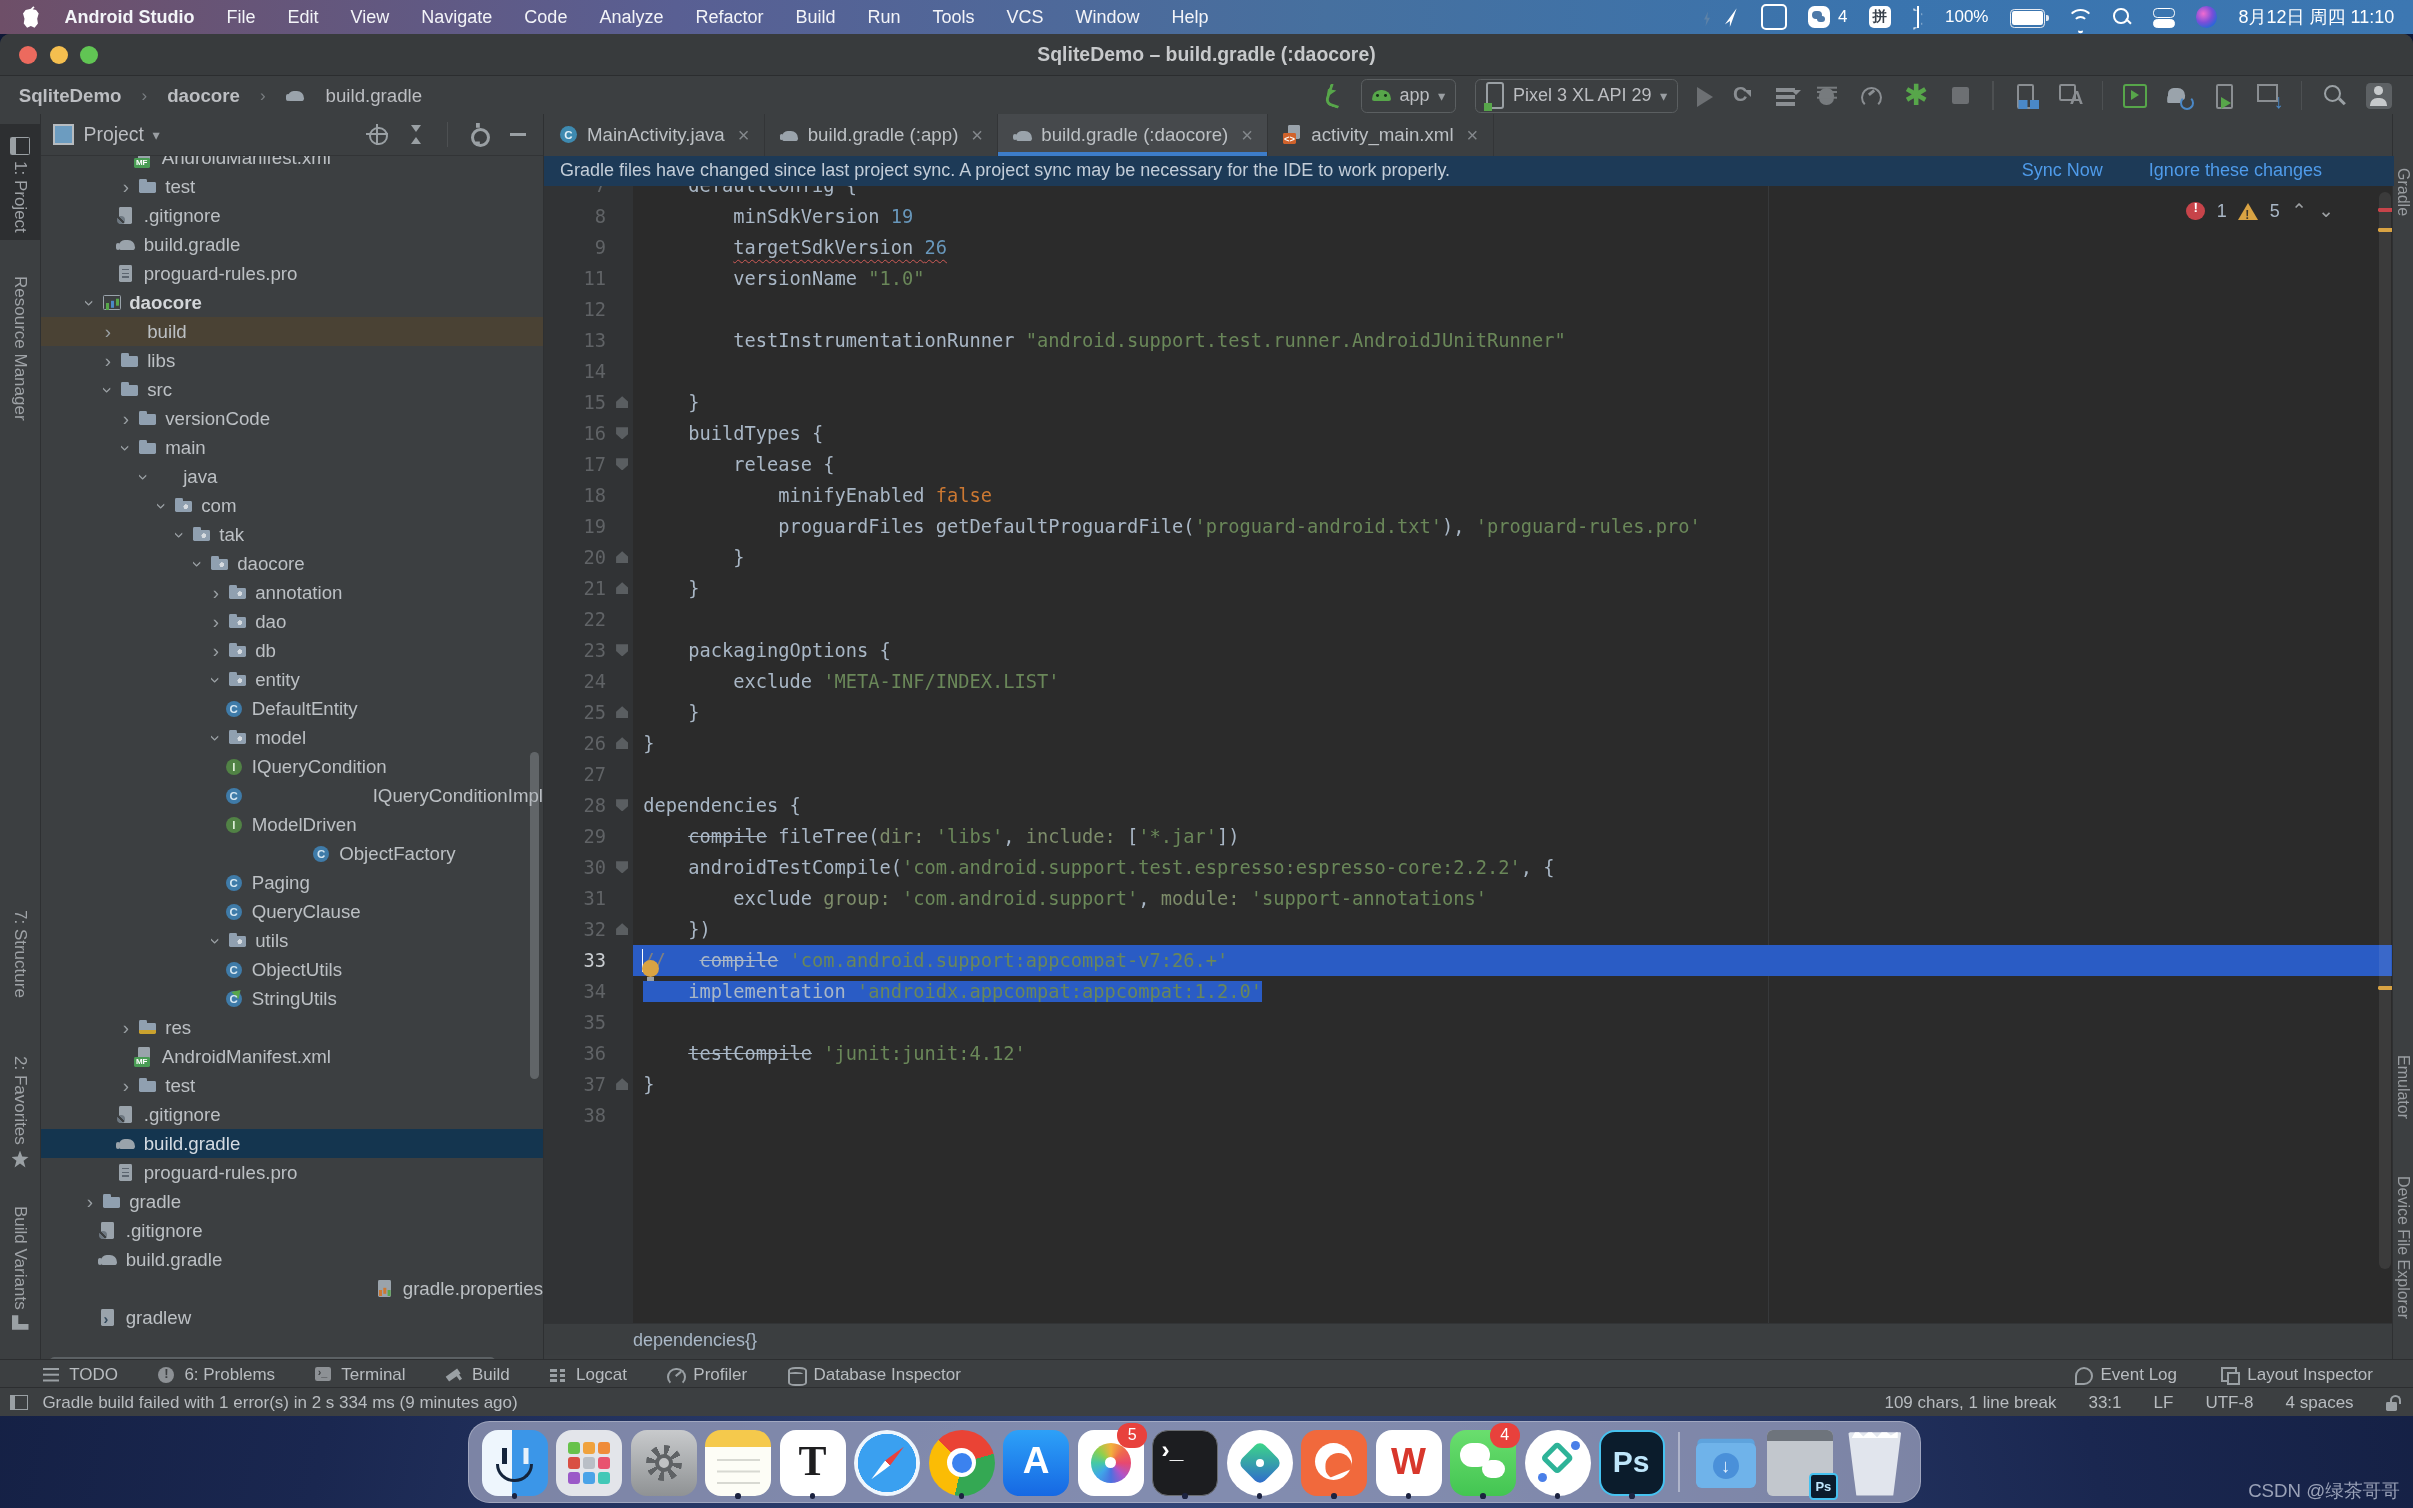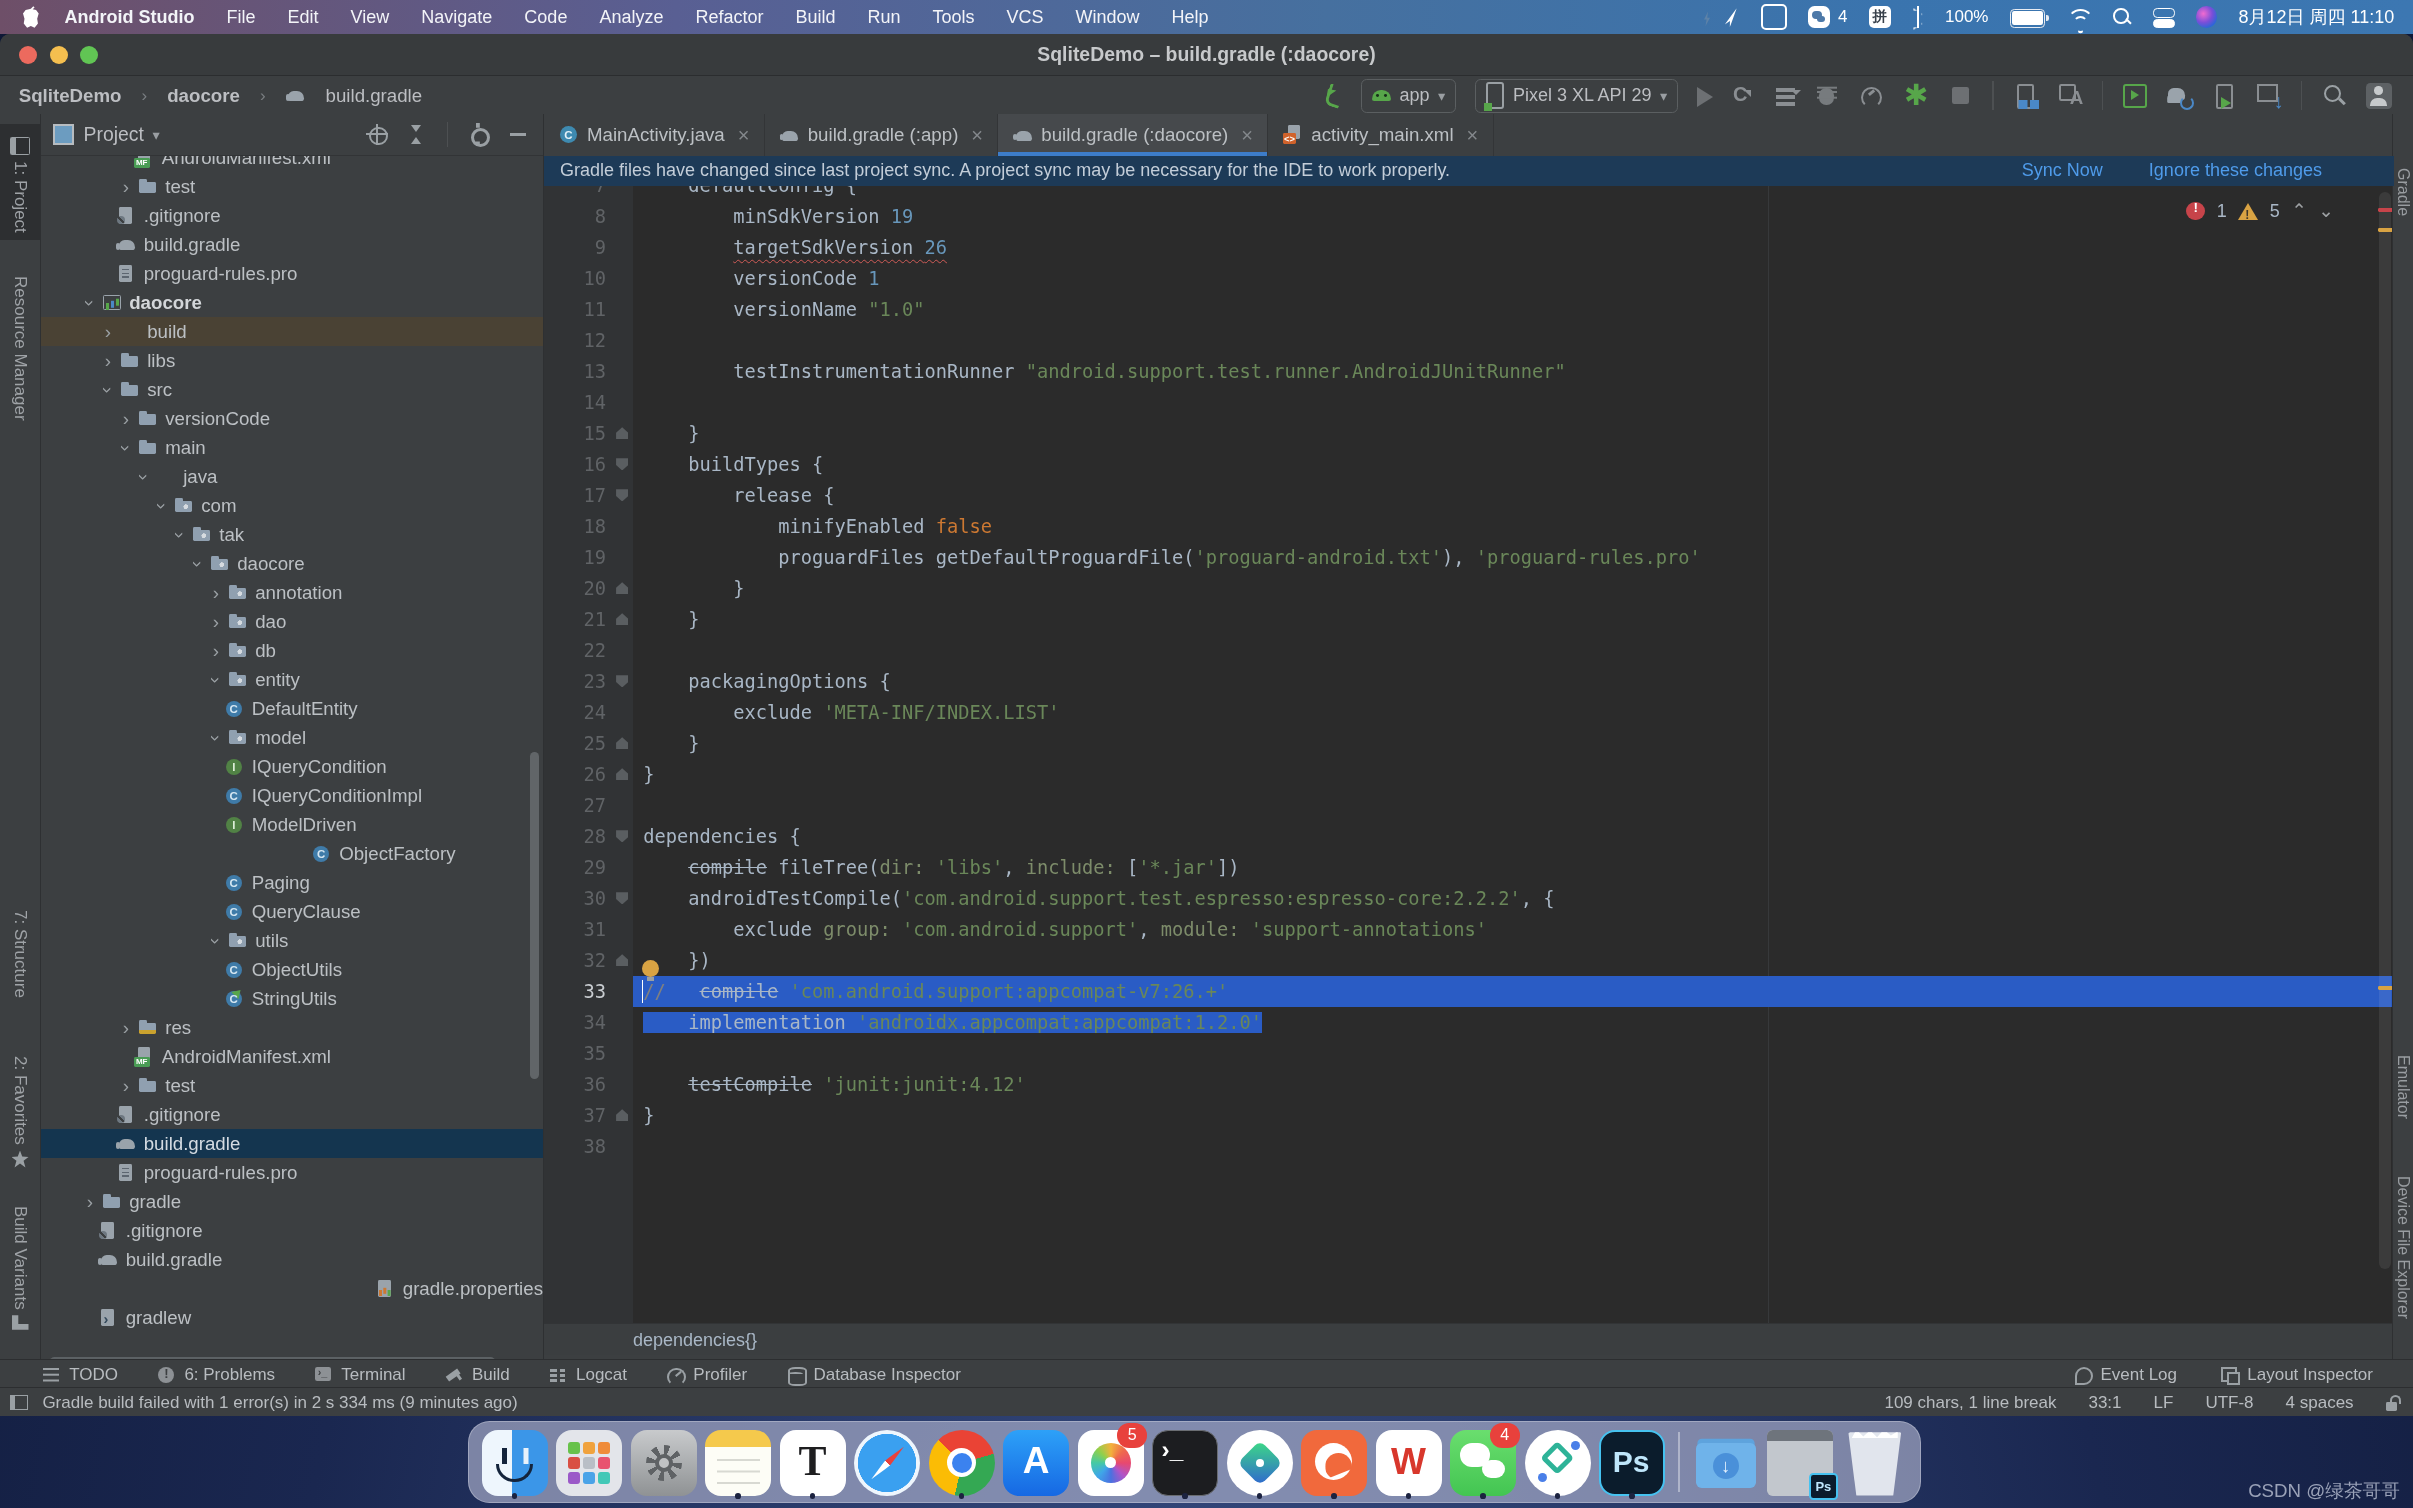--- a/index.html
+++ b/index.html
@@ -533,21 +533,21 @@
           </div>
           <div class="trow" style="padding-left: 164px;">
             <span class="tarrow open">›</span>
             <span class="tic tic-pkg"></span>
             <span class="tlabel">model</span>
           </div>
           <div class="trow" style="padding-left: 182px;">
             <span class="tic tic-iface"></span>
             <span class="tlabel">IQueryCondition</span>
           </div>
-          <div class="trow" style="padding-left: 182px;">
+          <div class="trow" style="padding-left: 182px; justify-content: space-between;">
             <span class="tic tic-class"></span>
             <span class="tlabel">IQueryConditionImpl</span>
           </div>
           <div class="trow" style="padding-left: 182px;">
             <span class="tic tic-iface"></span>
             <span class="tlabel">ModelDriven</span>
           </div>
           <div class="trow" style="padding-left: 182px; justify-content: center;">
             <span class="tic tic-class"></span>
             <span class="tlabel">ObjectFactory</span>
@@ -668,25 +668,20 @@
           </div>
           <div class="cl">
             <span class="lnum">8</span>
             <span class="foldc"></span>
             <span class="ct"><span class="tk-p">        minSdkVersion </span><span class="tk-n">19</span></span>
           </div>
           <div class="cl">
             <span class="lnum">9</span>
             <span class="foldc"></span>
             <span class="ct"><span class="tk-p">        </span><span class="tk-pe">targetSdkVersion </span><span class="tk-ne">26</span></span>
-          </div>
-          <div class="cl">
-            <span class="lnum">10</span>
-            <span class="foldc"></span>
-            <span class="ct"><span class="tk-p">        versionCode </span><span class="tk-n">1</span></span>
           </div>
           <div class="cl">
             <span class="lnum">11</span>
             <span class="foldc"></span>
             <span class="ct"><span class="tk-p">        versionName </span><span class="tk-s">"1.0"</span></span>
           </div>
           <div class="cl">
             <span class="lnum">12</span>
             <span class="foldc"></span>
             <span class="ct"></span>

